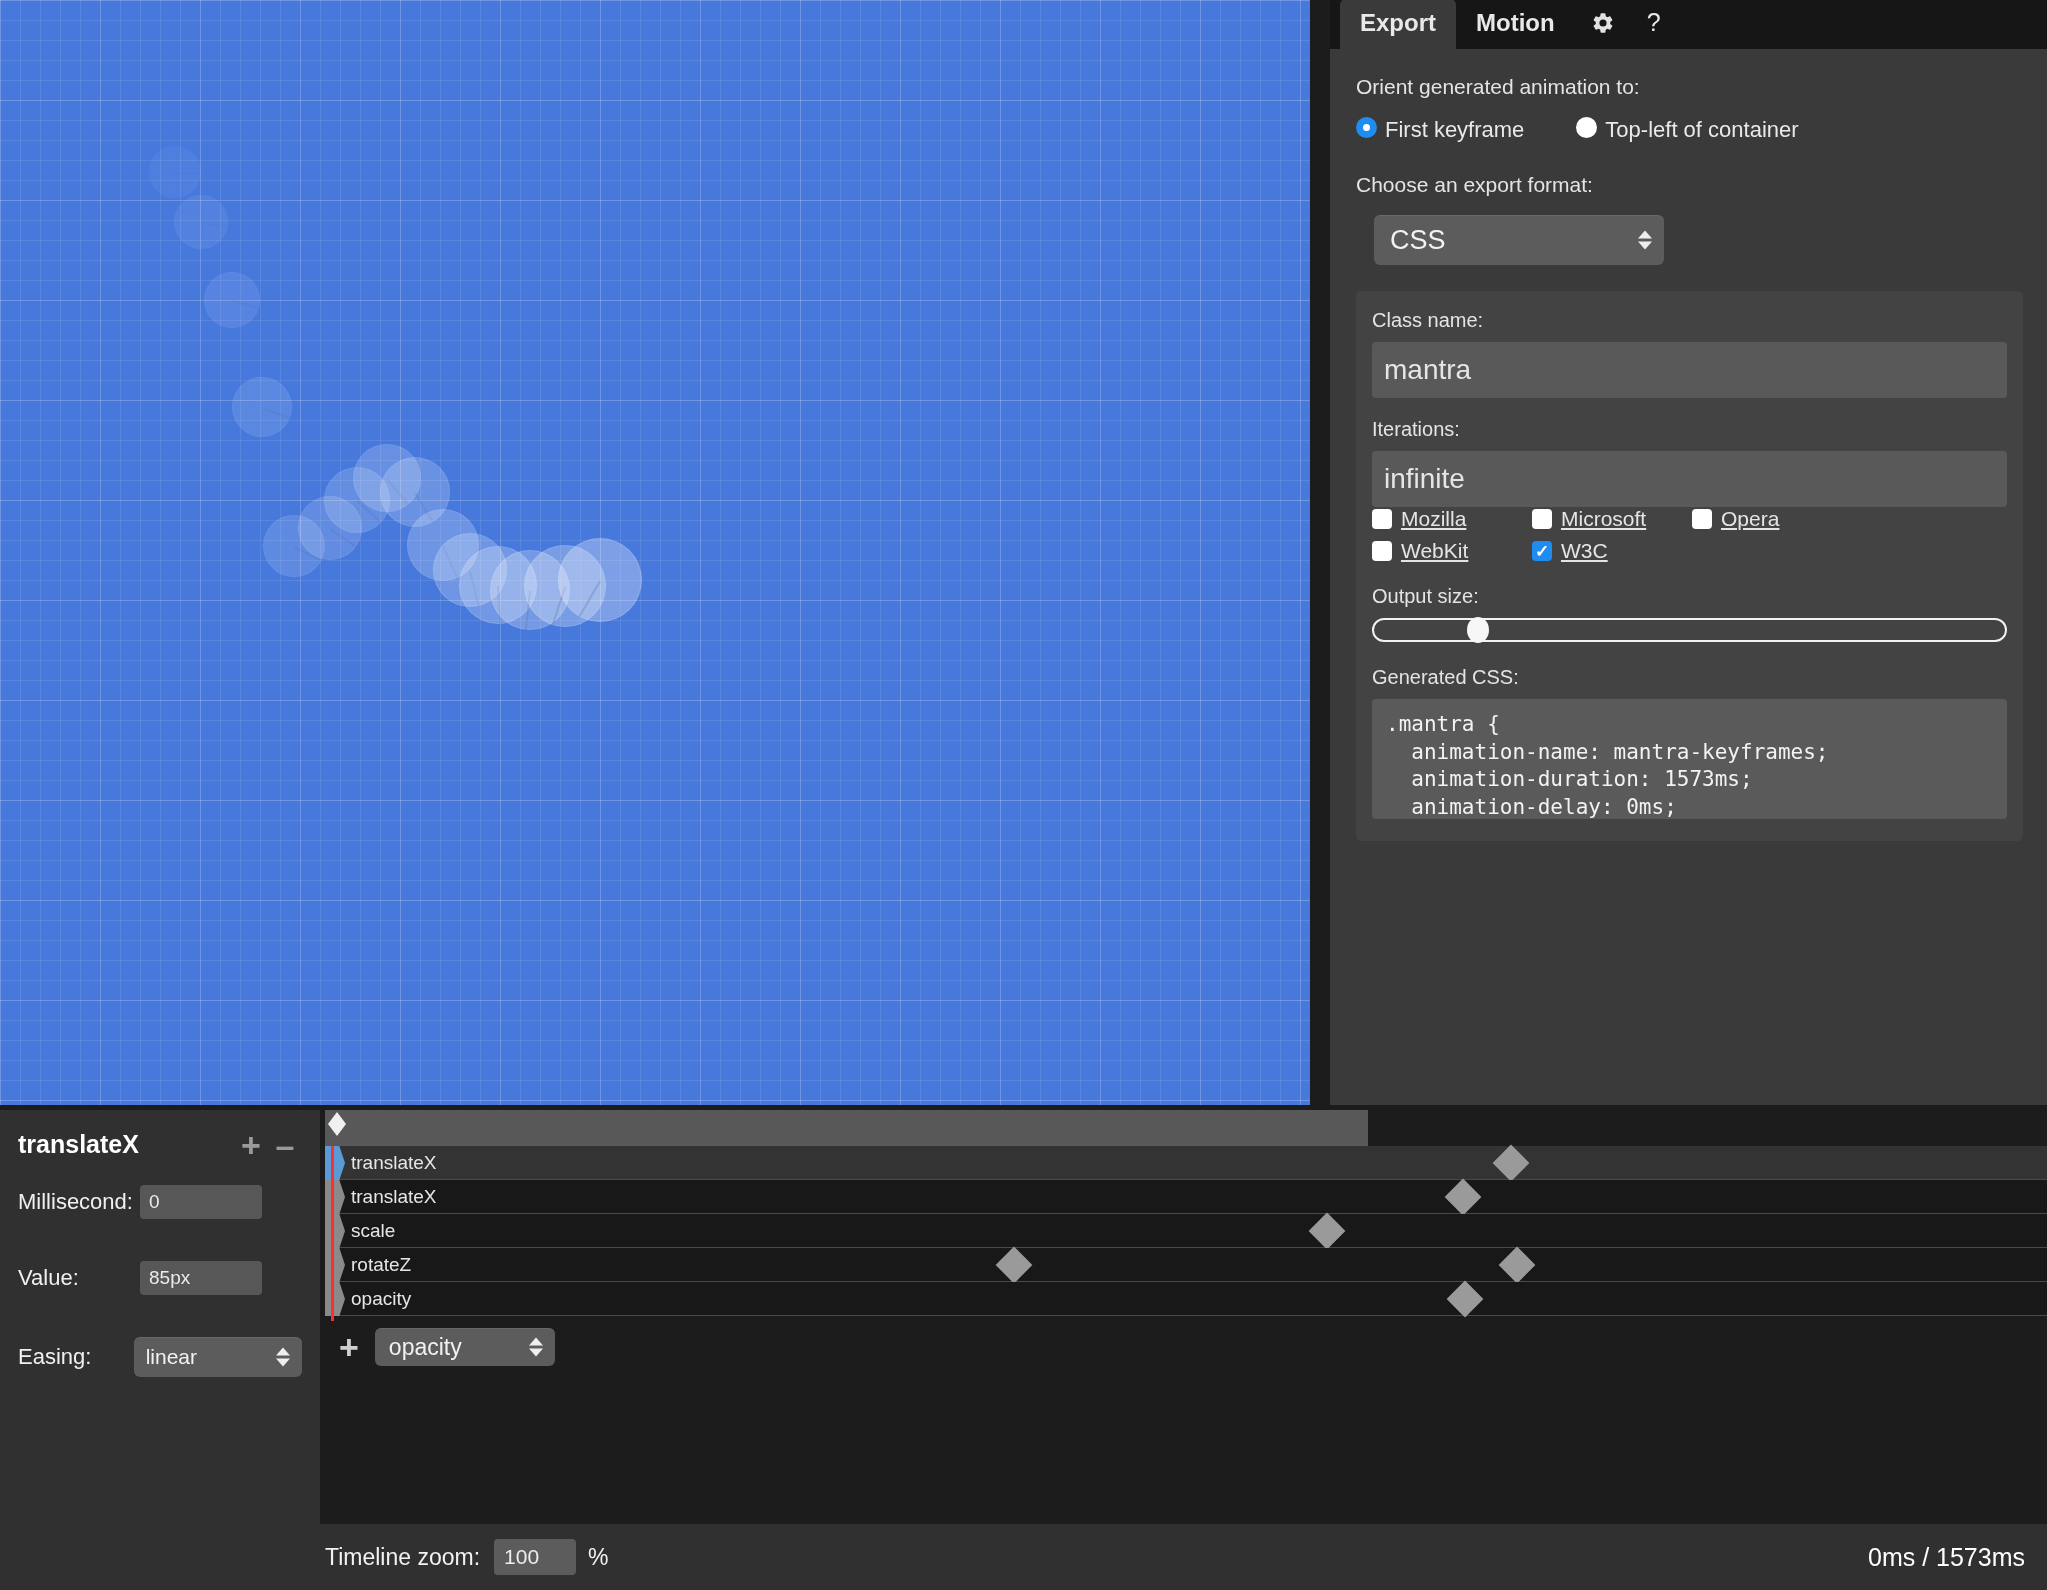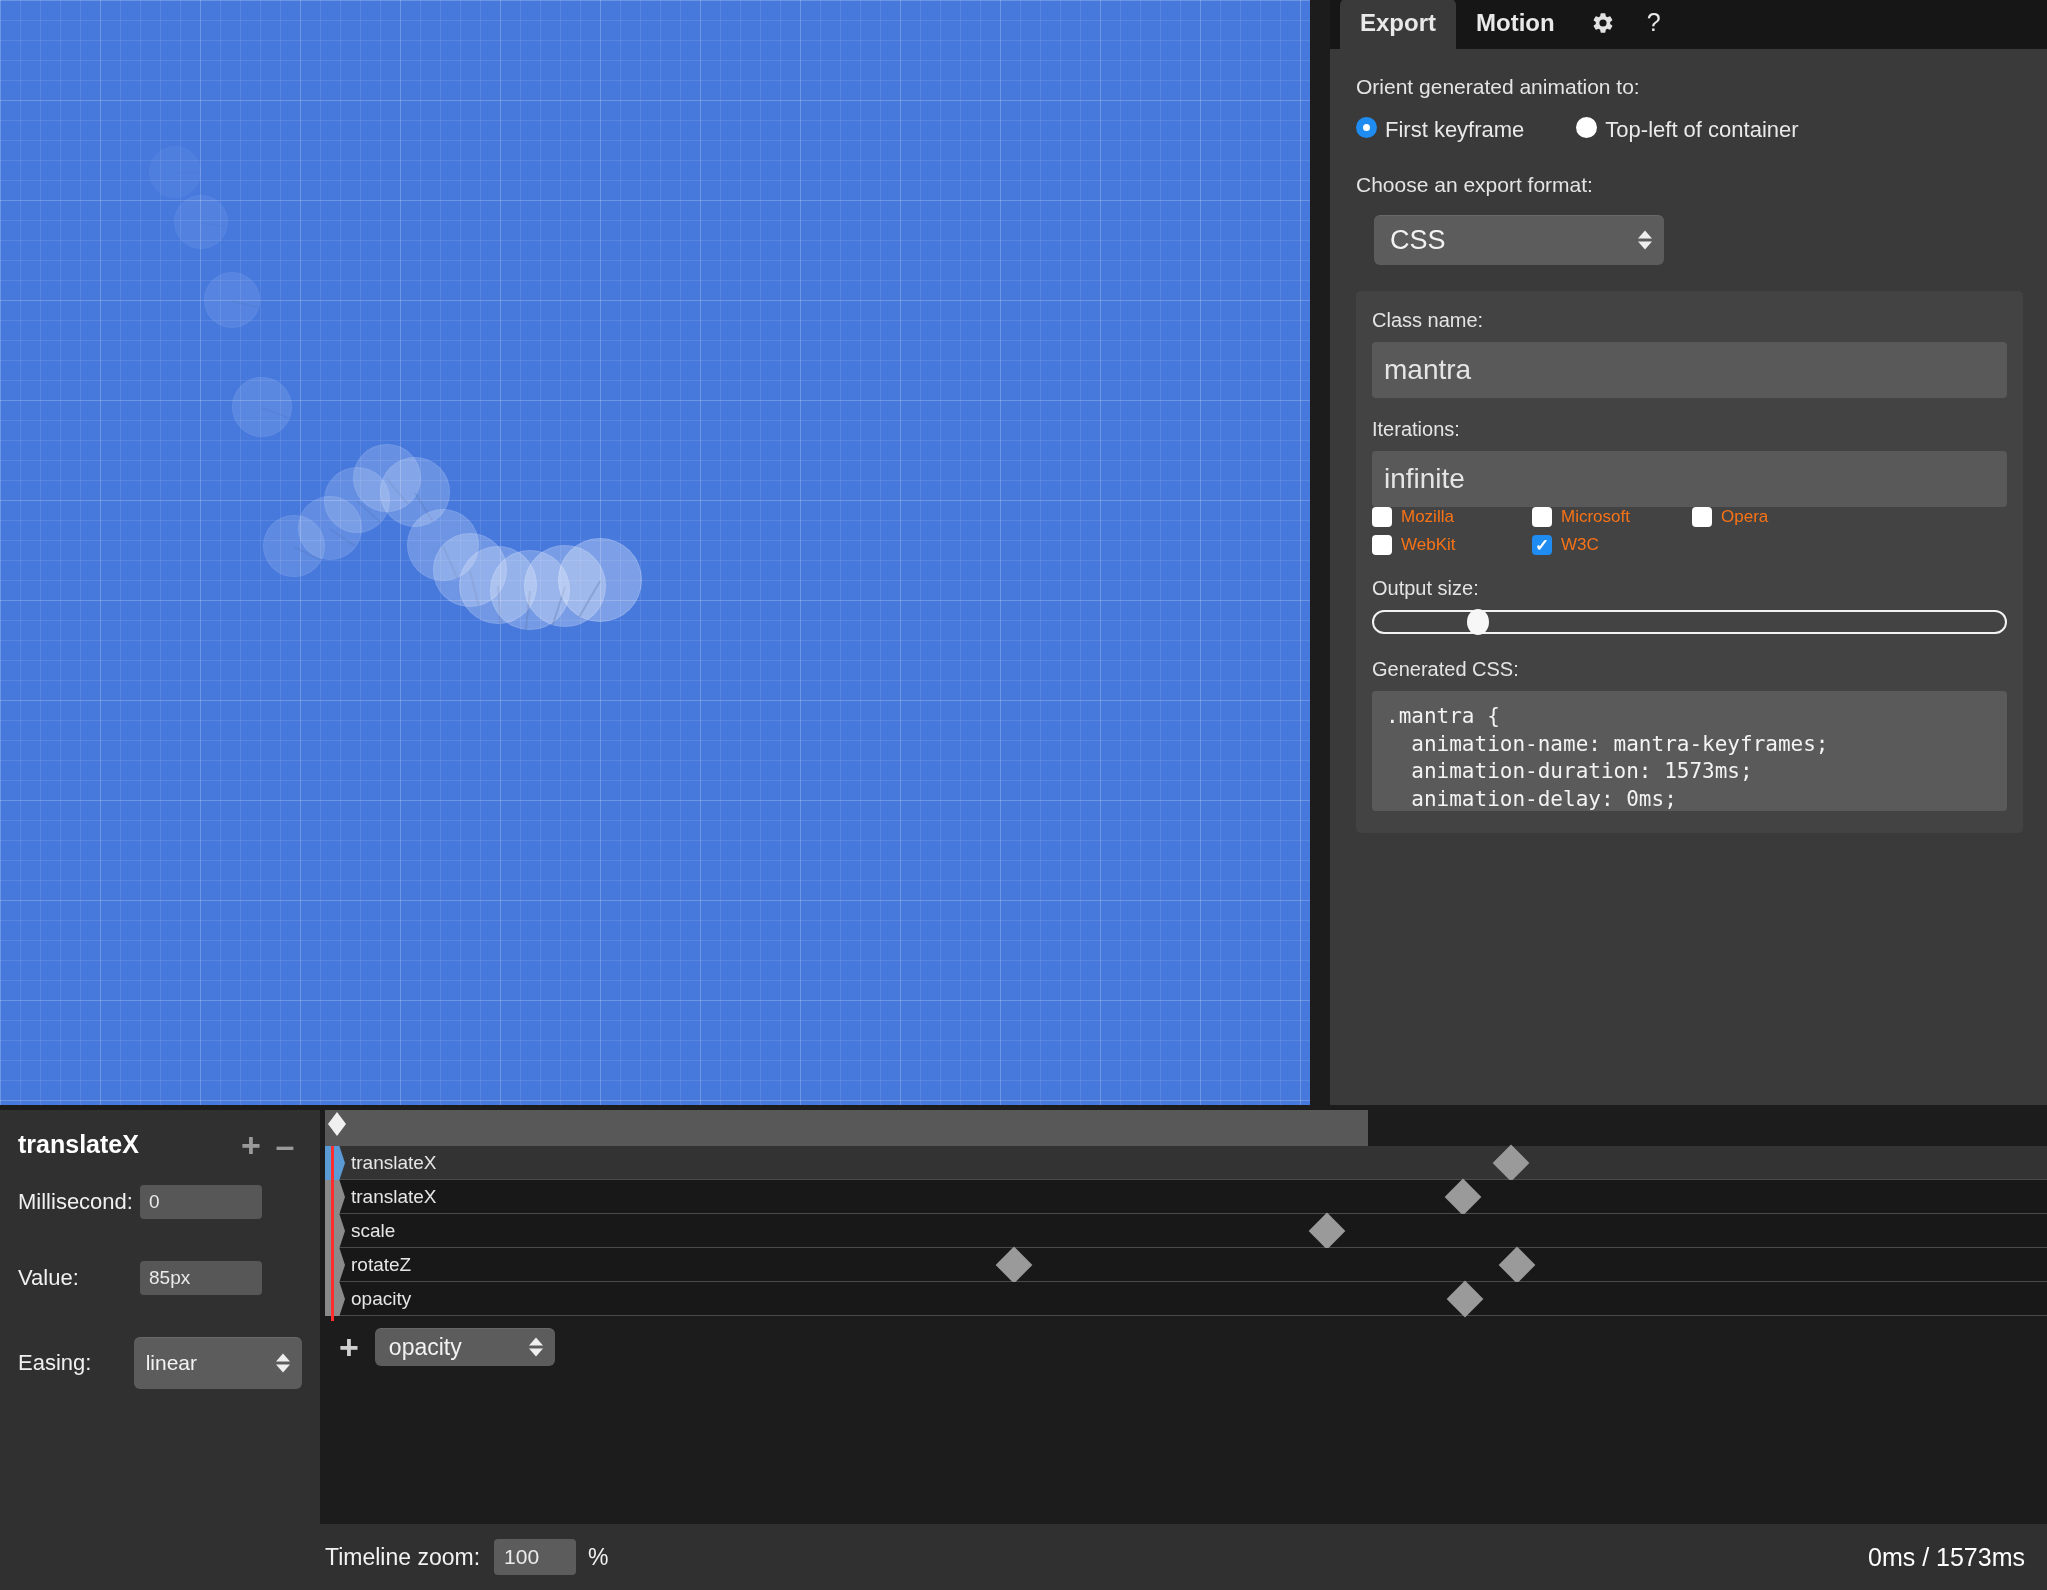--- a/index.html
+++ b/index.html
@@ -99,21 +99,21 @@
   .checks { display: grid; grid-template-columns: 160px 160px 160px; row-gap: 8px; margin-bottom: 6px;}
   .chk-opt { display: flex; align-items: center; gap: 9px; }
   .chkbox {
     width: 20px; height: 20px; border-radius: 4px; background: #fff; flex: none;
     display: flex; align-items: center; justify-content: center;
   }
   .chkbox.on { background: #1e8cf0; }
   .chkbox.on::after {
     content: "✓"; color: #fff; font-size: 17px; line-height: 1; font-weight: bold;
   }
-  .chk-label { color: #f97316; font-size: 17px; }
+  .chk-label { color: #e5e5e5; font-size: 21px; text-decoration: underline; }
 
   .slider-track {
     position: relative; height: 24px; border-radius: 12px;
     border: 2px solid #f2f2f2; background: #434343; margin-top: 4px;
   }
   .slider-knob {
     position: absolute; top: 50%; left: 16.5%;
     transform: translate(-50%, -50%);
     width: 22px; height: 26px; border-radius: 50%; background: #f7f7f7;
   }
@@ -137,21 +137,21 @@
     color: #9a9a9a; font-size: 34px; line-height: 26px; width: 34px;
     text-align: center; font-weight: bold; cursor: default;
   }
   .prop-row { display: flex; align-items: center; padding: 0 18px; margin-top: 26px; }
   .prop-row .lbl { color: #f0f0f0; font-size: 22px; width: 122px; }
   .prop-row input.pin {
     background: #575757; border: none; border-radius: 4px; height: 34px;
     width: 122px; color: #eaeaea; font-size: 19px; padding: 0 9px;
     font-family: "Liberation Sans", sans-serif;
   }
-  #easing-select { height: 52px; font-size: 21px; width: 175px; padding: 0 36px 0 12px; }
+  #easing-select { height: 40px; font-size: 21px; width: 175px; padding: 0 36px 0 12px; }
 
   #transport {
     position: absolute; left: 0; bottom: 0; width: 320px; height: 66px;
     display: flex; align-items: center; gap: 30px; padding-left: 14px;
     background: #303030;
   }
   .tri-play {
     width: 0; height: 0; border-left: 26px solid #b0b0b0;
     border-top: 16px solid transparent; border-bottom: 16px solid transparent;
   }

